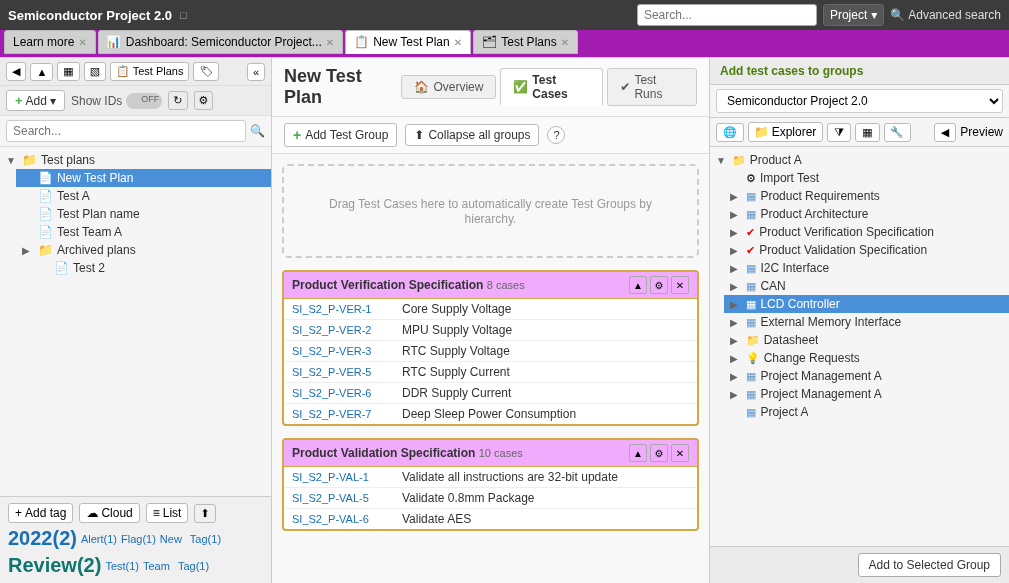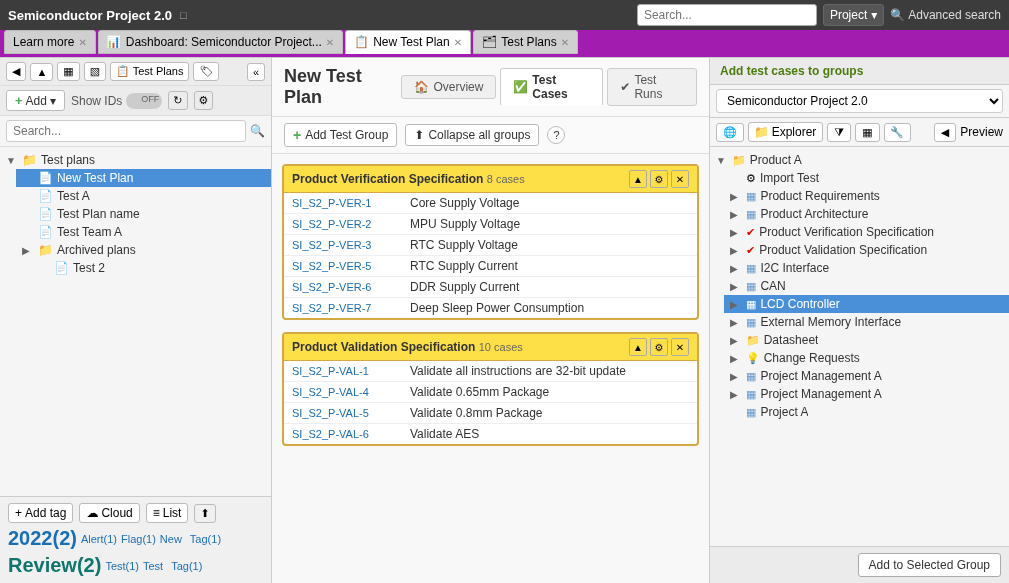--- a/index.html
+++ b/index.html
@@ -119,31 +119,31 @@
     .center-content { flex: 1; overflow-y: auto; padding: 10px; background: #f8f8f8; }
     .drop-zone {
       border: 2px dashed #ccc; border-radius: 6px; padding: 30px 20px;
       text-align: center; color: #999; margin-bottom: 12px; font-size: 13px;
     }
     .test-group {
       border: 2px solid #d4a843; border-radius: 4px; margin-bottom: 12px; background: #fff;
     }
     .test-group-header {
       display: flex; align-items: center; justify-content: space-between;
-      background: #fde047; padding: 4px 8px; border-bottom: 1px solid #d4a843;
+      background: #f0abfc; padding: 4px 8px; border-bottom: 1px solid #d4a843;
     }
     .test-group-title { font-weight: bold; font-size: 12px; color: #333; }
     .test-group-count { font-size: 11px; color: #666; }
     .test-group-controls { display: flex; gap: 3px; }
     .test-group-controls button {
       background: none; border: 1px solid #aaa; border-radius: 2px; width: 18px; height: 18px;
       font-size: 10px; cursor: pointer; display: flex; align-items: center; justify-content: center;
     }
     .test-row {
-      display: flex; align-items: center; border-bottom: 1px solid #eee; padding: 3px 8px; gap: 8px;
+      display: flex; align-items: center; border-bottom: 1px solid #eee; padding: 3px 8px; gap: 0;
     }
     .test-row:last-child { border-bottom: none; }
     .test-row.selected { background: #c8d8f0; }
     .test-id { color: #1a6eb5; font-size: 11px; width: 110px; flex-shrink: 0; cursor: pointer; }
     .test-name { font-size: 12px; color: #333; }
 
     
     .right-panel {
       width: 300px; min-width: 300px; background: #f5f5f5; border-left: 1px solid #ccc;
       display: flex; flex-direction: column;
@@ -330,21 +330,21 @@
       </div>
       <div class="tag-cloud">
         <span class="tag-big">2022(2)</span>
         <span class="tag-small">Alert(1)</span>
         <span class="tag-small">Flag(1)</span>
         <span class="tag-small">New</span>
         <br>
         <span class="tag-small">Tag(1)</span>
         <span class="tag-small2">Review(2)</span>
         <span class="tag-small">Test(1)</span>
-        <span class="tag-small">Test</span>
+        <span class="tag-small">Team</span>
         <br>
         <span class="tag-small">Tag(1)</span>
       </div>
     </div>
   </div>
 
   <div class="center-panel">
     <div class="center-header">
       <span class="center-title">New Test Plan</span>
       <div class="center-tabs">
@@ -367,20 +367,23 @@
         <span class="btn-green-plus">+</span>
         <span>Add Test Group</span>
       </button>
       <button>
         <span>⬆</span>
         <span>Collapse all groups</span>
       </button>
       <button style="border-radius:50%;width:18px;height:18px;padding:0;display:flex;align-items:center;justify-content:center;font-size:11px;">?</button>
     </div>
     <div class="center-content">
+      <div class="drop-zone">
+        <span>Drag Test Cases here to automatically create Test Groups by hierarchy.</span>
+      </div>
 
       <div class="test-group">
         <div class="test-group-header">
           <div>
             <span class="test-group-title">Product Verification Specification</span>
             <span class="test-group-count"> 8 cases</span>
           </div>
           <div class="test-group-controls">
             <button>▲</button>
             <button>⚙</button>
@@ -421,24 +424,20 @@
           </div>
           <div class="test-group-controls">
             <button>▲</button>
             <button>⚙</button>
             <button>✕</button>
           </div>
         </div>
         <div class="test-row">
           <span class="test-id">SI_S2_P-VAL-1</span>
           <span class="test-name">Validate all instructions are 32-bit update</span>
-        </div>
-        <div class="test-row">
-          <span class="test-id">SI_S2_P-VAL-4</span>
-          <span class="test-name">Validate 0.65mm Package</span>
         </div>
         <div class="test-row">
           <span class="test-id">SI_S2_P-VAL-5</span>
           <span class="test-name">Validate 0.8mm Package</span>
         </div>
         <div class="test-row">
           <span class="test-id">SI_S2_P-VAL-6</span>
           <span class="test-name">Validate AES</span>
         </div>
 

